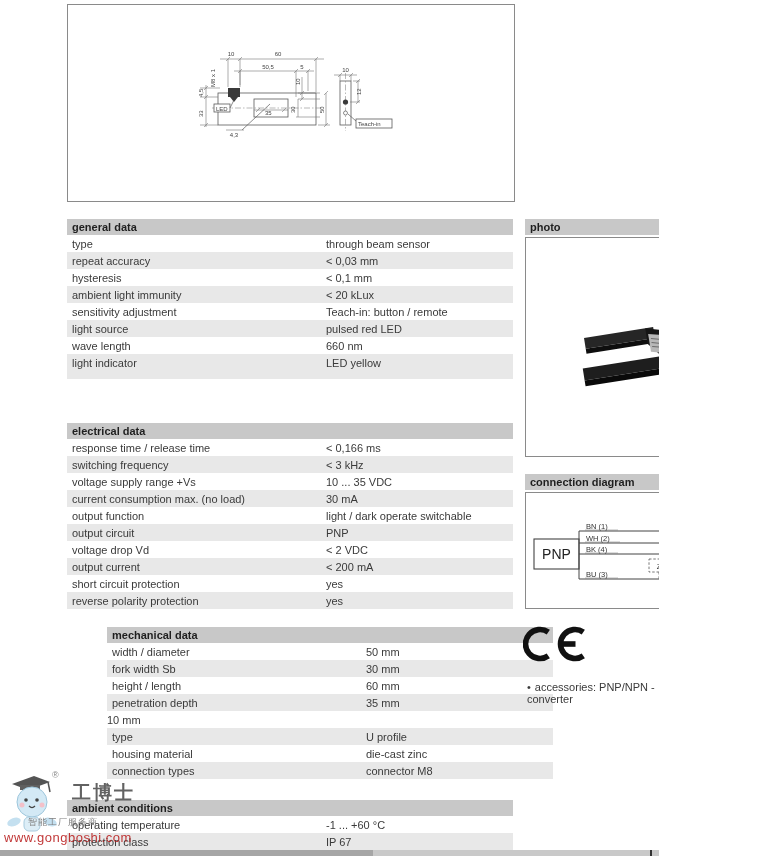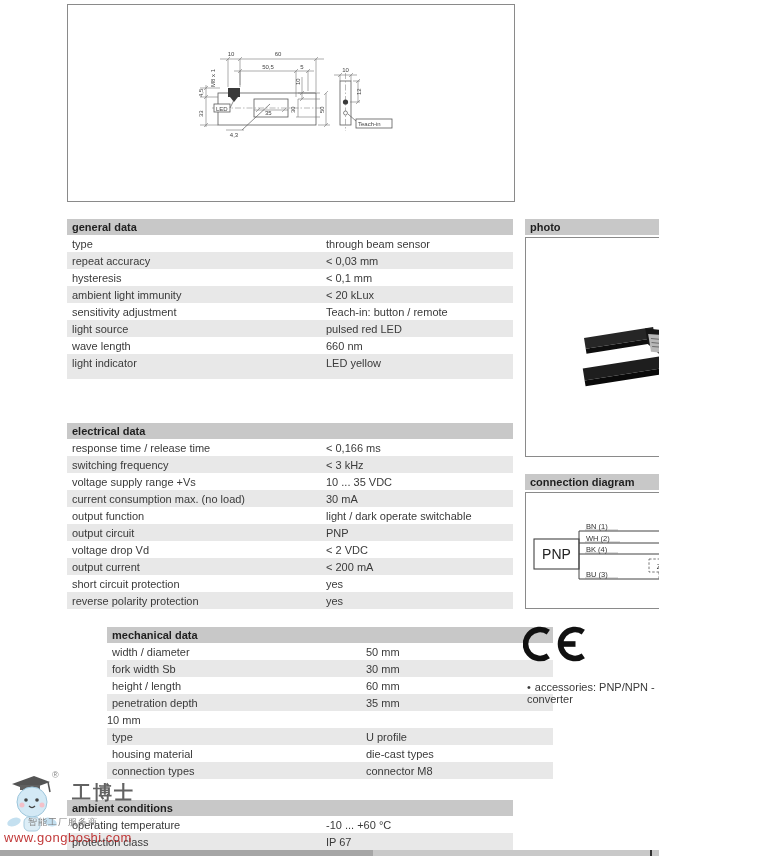--- a/index.html
+++ b/index.html
@@ -246,35 +246,35 @@
         </div>
       <div class="trow">
           <span class="val">10 mm</span>
         </div>
       <div class="trow">
           <span class="lbl">type</span>
           <span class="val">U profile</span>
         </div>
       <div class="trow">
           <span class="lbl">housing material</span>
-          <span class="val">die-cast types</span>
+          <span class="val">die-cast zinc</span>
         </div>
       <div class="trow">
           <span class="lbl">connection types</span>
           <span class="val">connector M8</span>
         </div>
     </div>
   </div>
 
   <div class="abs" style="left:67px;top:800px;width:446px;">
     <div class="sec-header">ambient conditions</div>
     <div class="rows">
       <div class="trow">
           <span class="lbl">operating temperature</span>
-          <span class="val">-10 ... +60 °C</span>
+          <span class="val">-1 ... +60 °C</span>
         </div>
       <div class="trow">
           <span class="lbl">protection class</span>
           <span class="val">IP 67</span>
         </div>
     </div>
   </div>
 
   <div class="abs sec-header" style="left:525px;top:219px;width:211px;">photo</div>
   <div class="abs boxed" style="left:525px;top:237px;width:213px;height:218px;">

